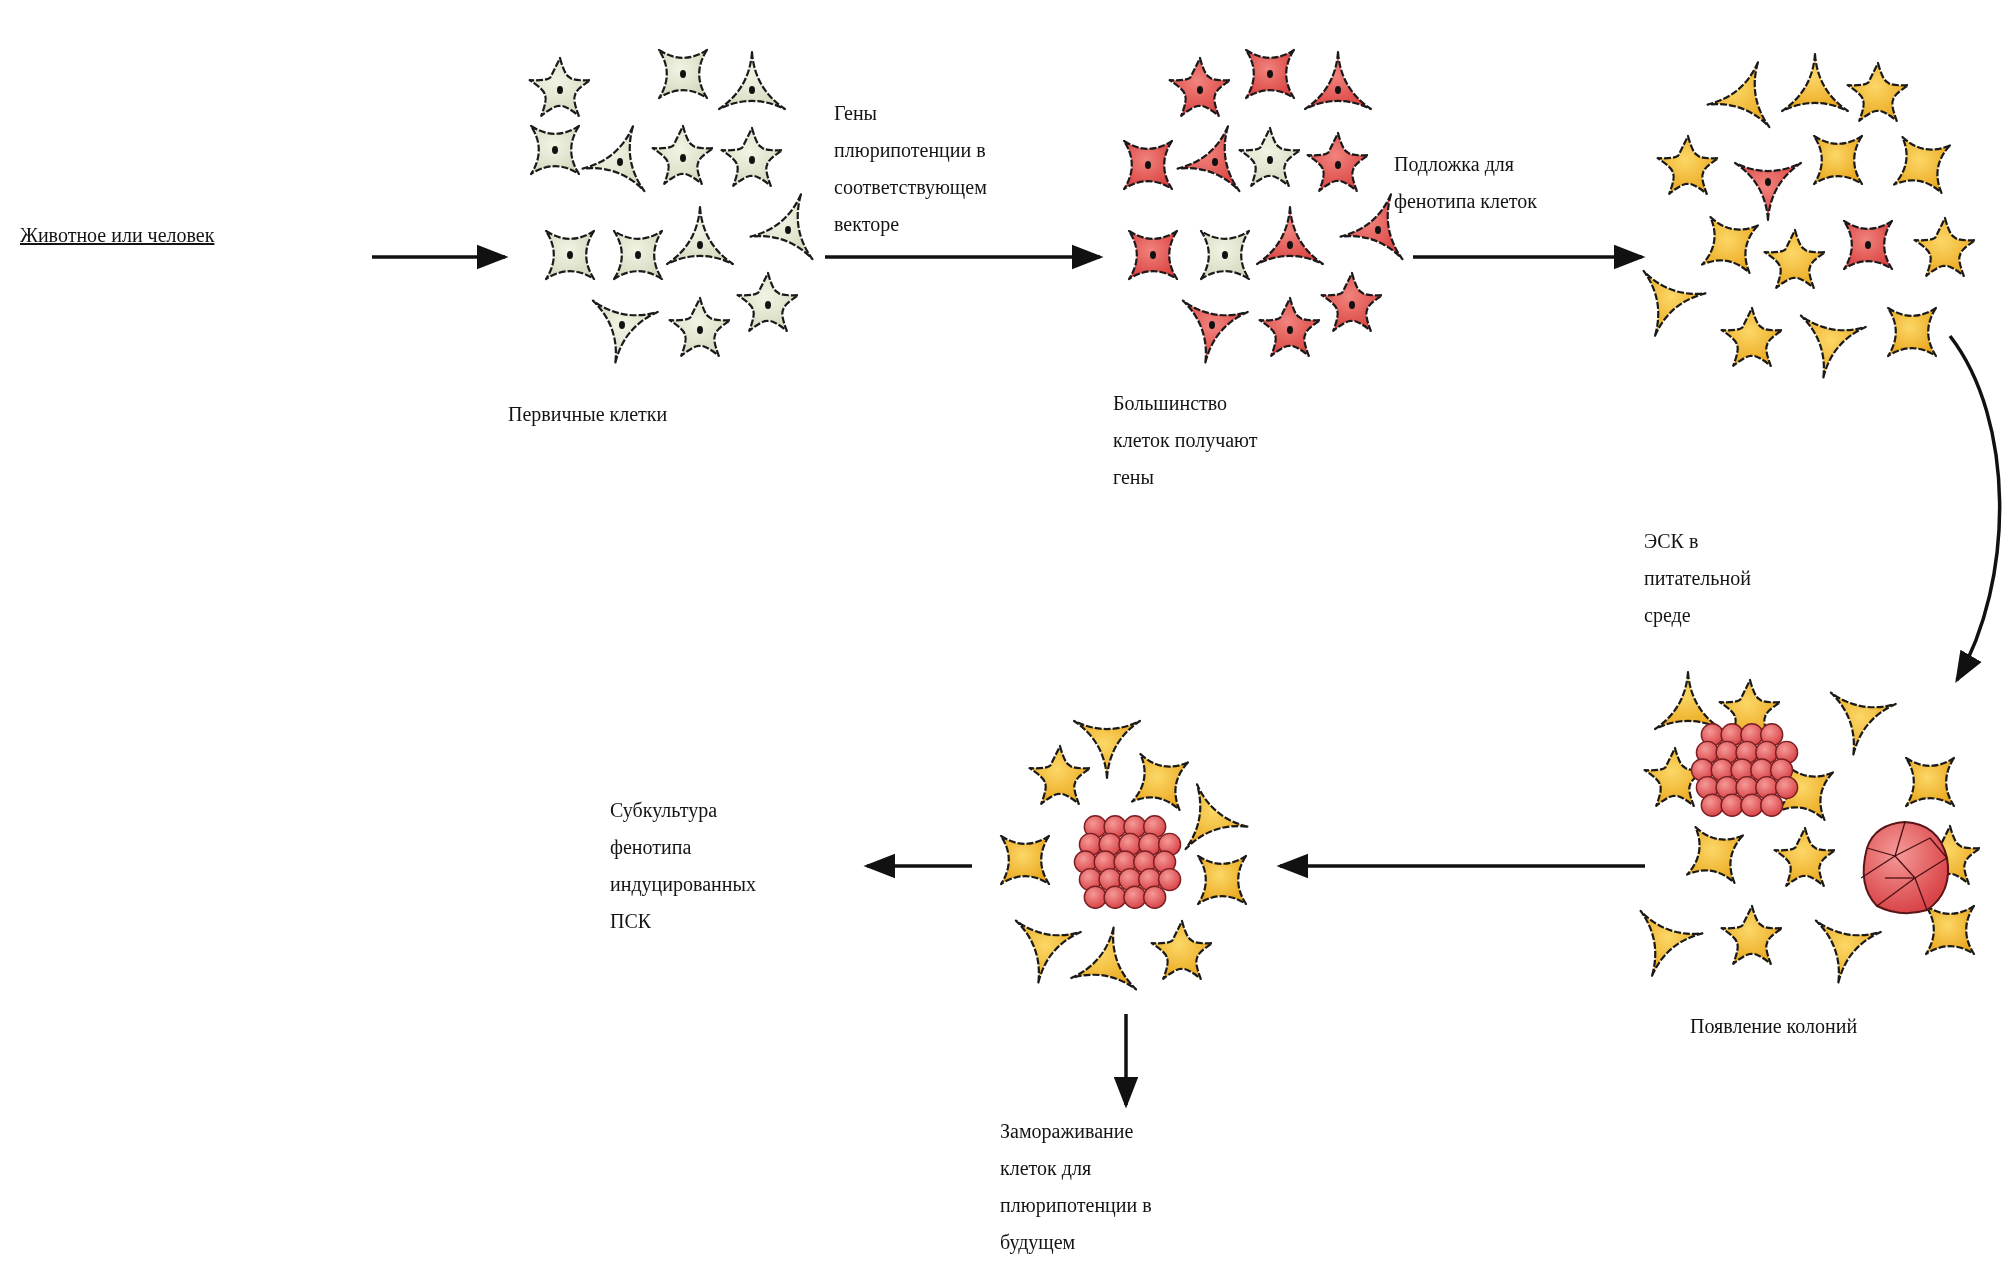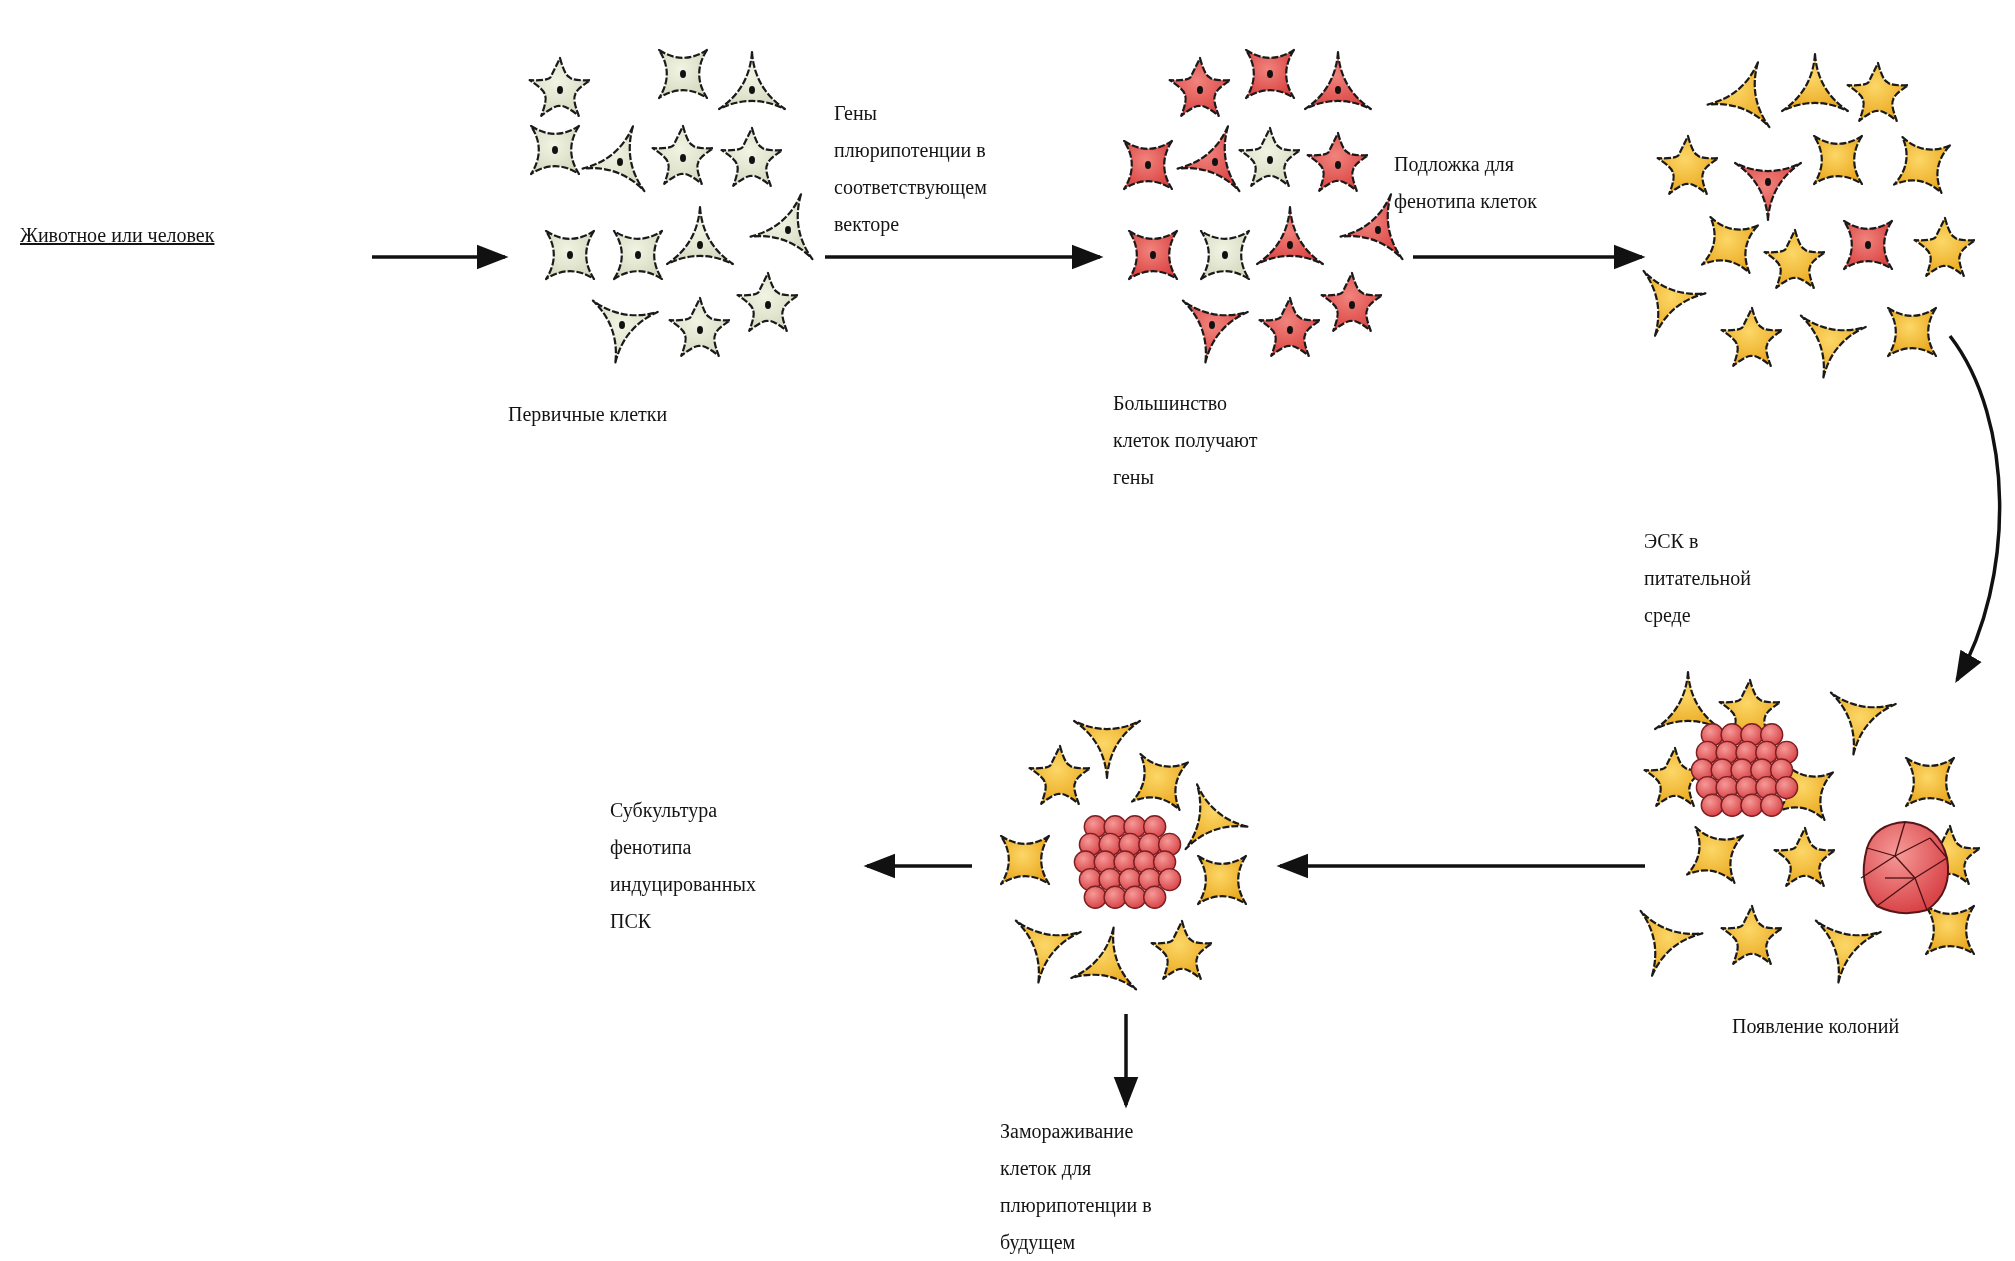--- a/index.html
+++ b/index.html
@@ -364,21 +364,21 @@
   </div>
   <div class="lbl" style="left:1394px;top:146px;">
     <span>Подложка для</span>
     <span>фенотипа клеток</span>
   </div>
   <div class="lbl" style="left:1644px;top:485px;margin-top:38px;">
     <span>ЭСК в</span>
     <span>питательной</span>
     <span>среде</span>
   </div>
-  <div class="lbl" style="left:1732px;top:1008px;">Появление колоний</div>
+  <div class="lbl" style="left:1690px;top:1008px;">Появление колоний</div>
   <div class="lbl" style="left:610px;top:792px;">
     <span>Субкультура</span>
     <span>фенотипа</span>
     <span>индуцированных</span>
     <span>ПСК</span>
   </div>
   <div class="lbl" style="left:1000px;top:1113px;">
     <span>Замораживание</span>
     <span>клеток для</span>
     <span>плюрипотенции в</span>

